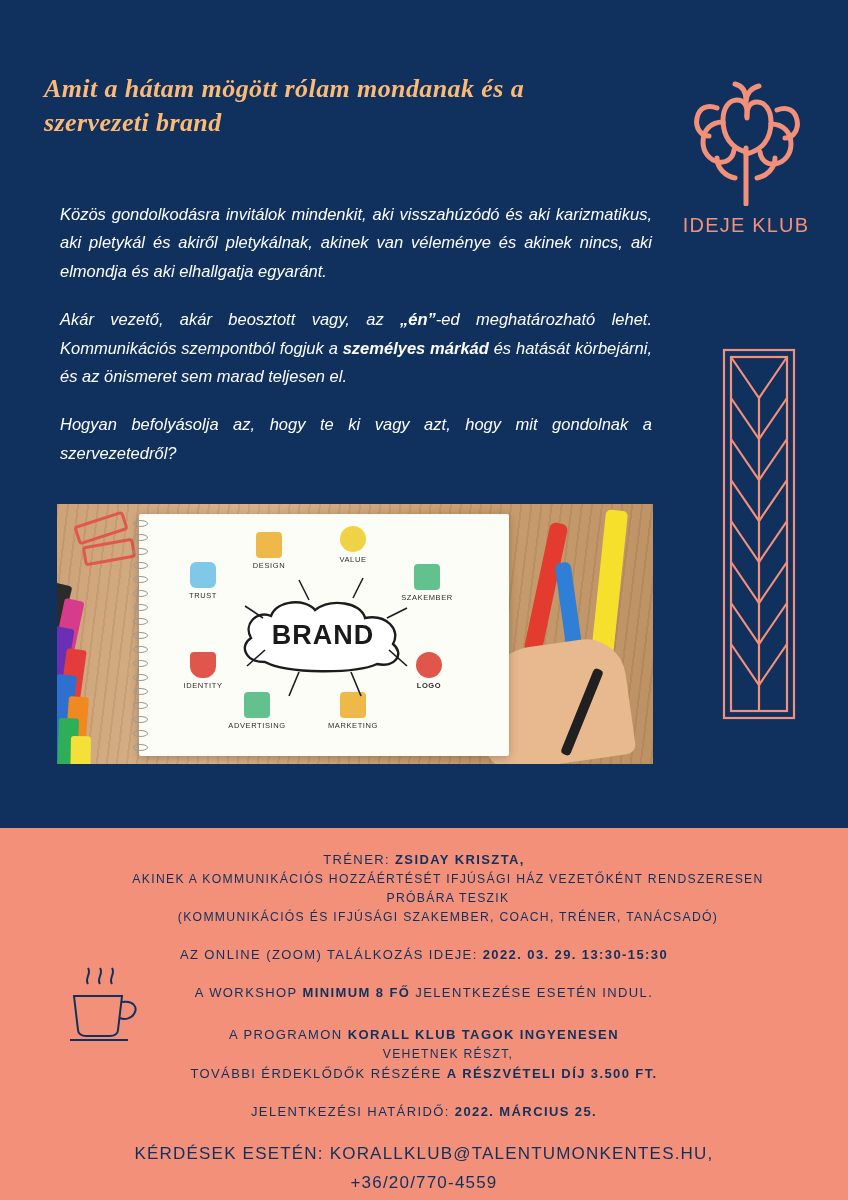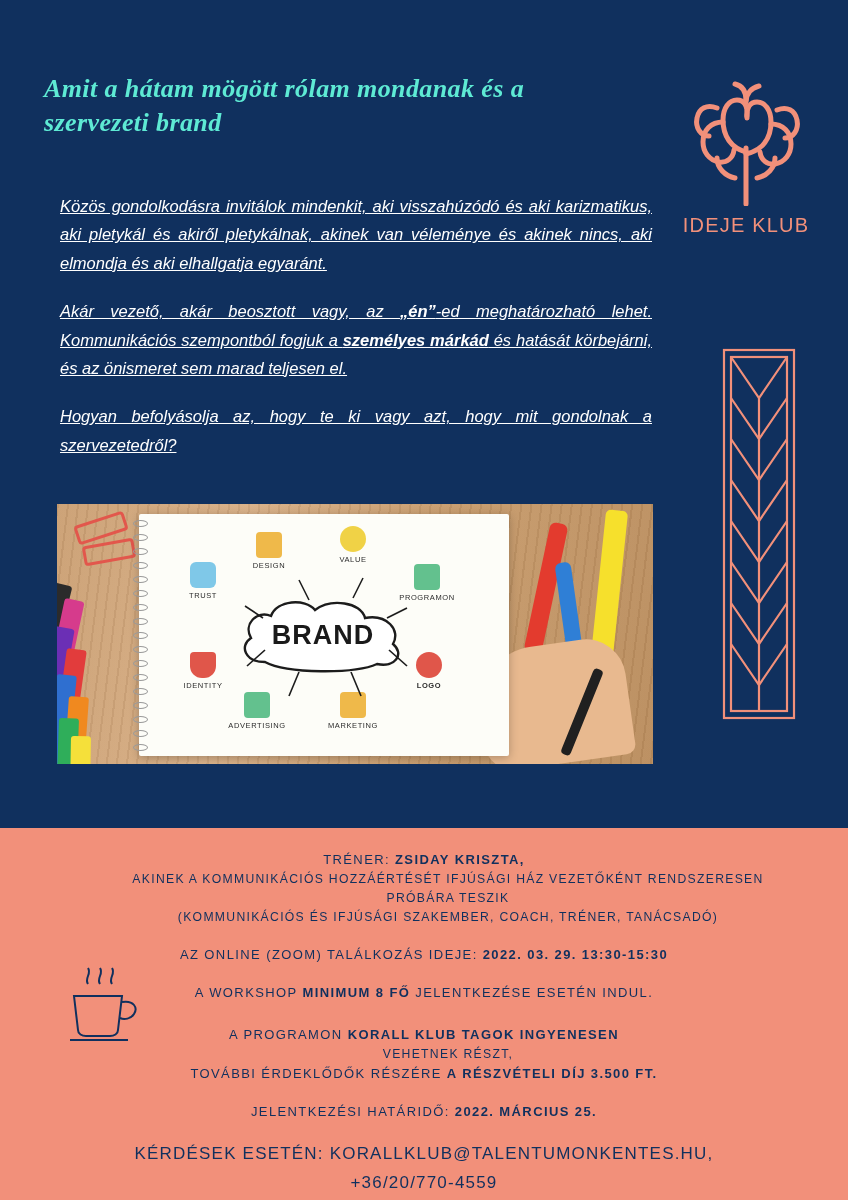--- a/index.html
+++ b/index.html
@@ -27,21 +27,21 @@
     width: 848px;
     height: 828px;
     background: #10305e;
   }
 
   .headline {
     position: absolute;
     left: 44px;
     top: 72px;
     width: 560px;
-    color: #5eead4;
+    color: #fdba74;
     font-family: "Liberation Serif", serif;
     font-weight: bold;
     font-style: italic;
     font-size: 26px;
     line-height: 1.32;
     letter-spacing: 0.4px;
   }
 
   .body-copy {
     position: absolute;
@@ -49,22 +49,21 @@
     top: 192px;
     width: 592px;
     color: #ffffff;
     font-family: "Liberation Sans", sans-serif;
     font-style: italic;
     font-size: 16.5px;
     line-height: 1.72;
     text-align: justify;
   }
   .body-copy p {
-    margin: 0 0 20px 0;
-    text-decoration: underline;
+    margin: 8px 0 20px 0;
   }
   .body-copy p:last-child { margin-bottom: 0; }
   .body-copy b {
     font-weight: bold;
     font-style: italic;
   }
 
   
   .logo-wrap {
     position: absolute;
@@ -364,21 +363,21 @@
         <div class="pic-node" style="left:264px; top:22px;">
           <div class="chip" style="background:#f0d246;border-radius:50%;"></div>
           <span>VALUE</span>
         </div>
         <div class="pic-node" style="left:114px; top:58px;">
           <div class="chip" style="background:#7fc8e8;border-radius:6px;"></div>
           <span>TRUST</span>
         </div>
         <div class="pic-node" style="left:338px; top:60px;">
           <div class="chip" style="background:#63c18e;border-radius:4px;"></div>
-          <span>PROGRAMON</span>
+          <span>SZAKEMBER</span>
         </div>
         <div class="pic-node" style="left:114px; top:148px;">
           <div class="chip" style="background:#e0564a;border-radius:4px 4px 12px 12px;"></div>
           <span>IDENTITY</span>
         </div>
         <div class="pic-node" style="left:340px; top:148px;font-weight:bold;">
           <div class="chip" style="background:#e0564a;border-radius:50%;"></div>
           <span>LOGO</span>
         </div>
         <div class="pic-node" style="left:168px; top:188px;">

